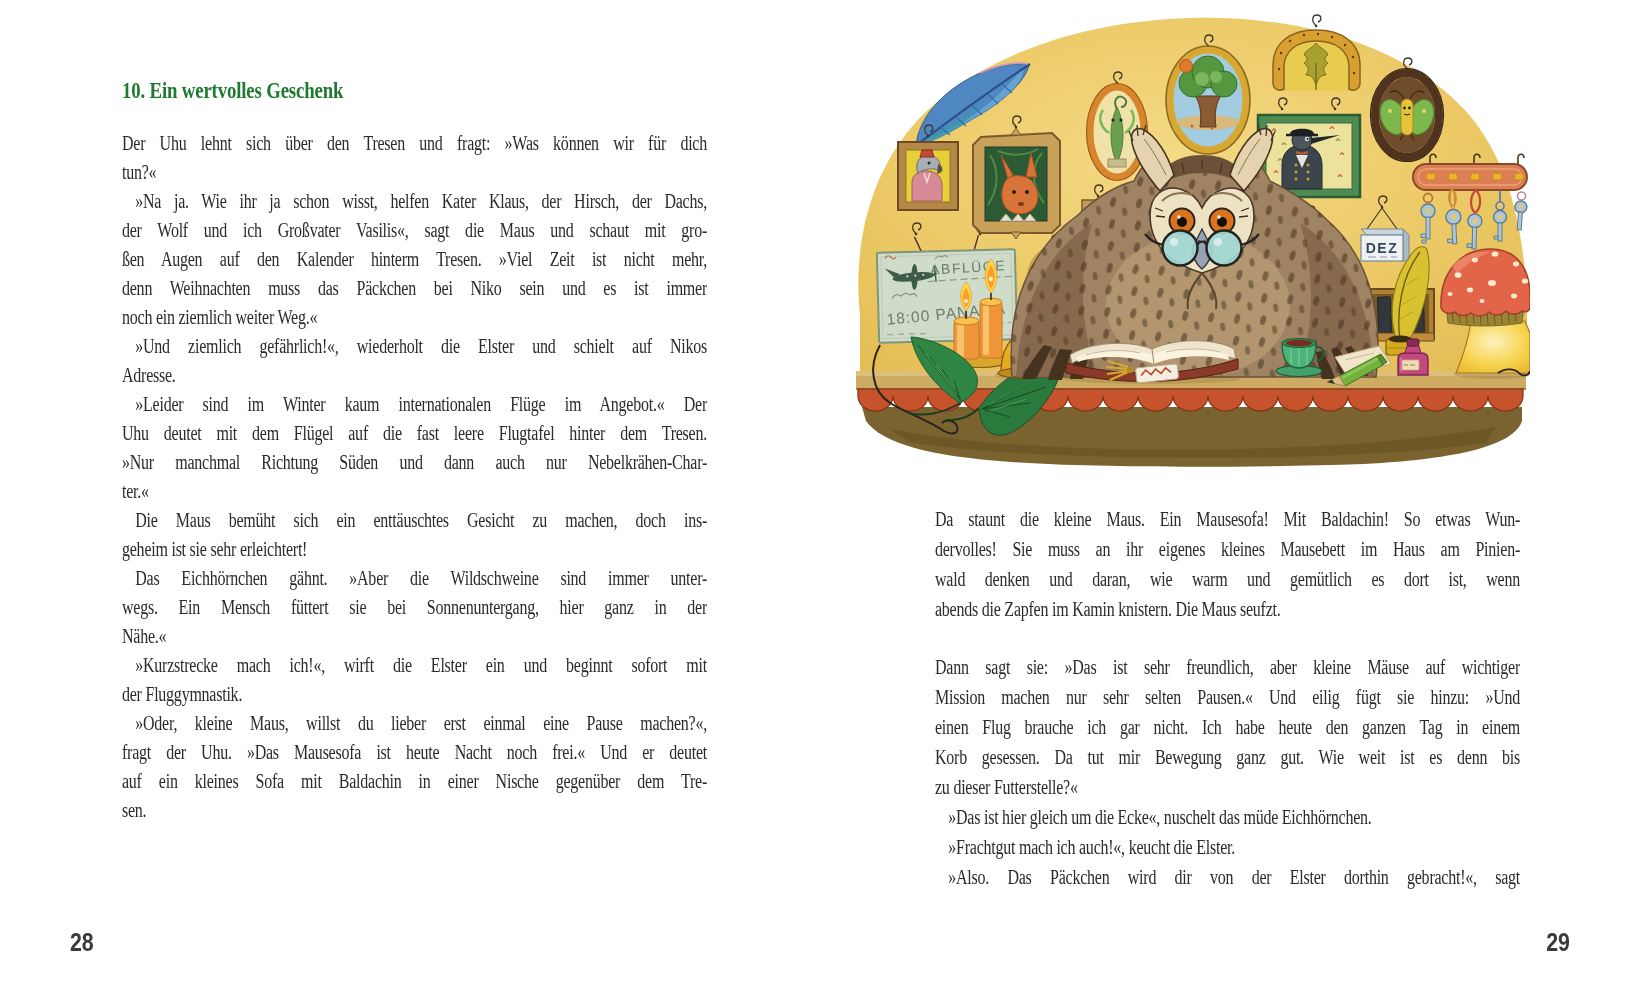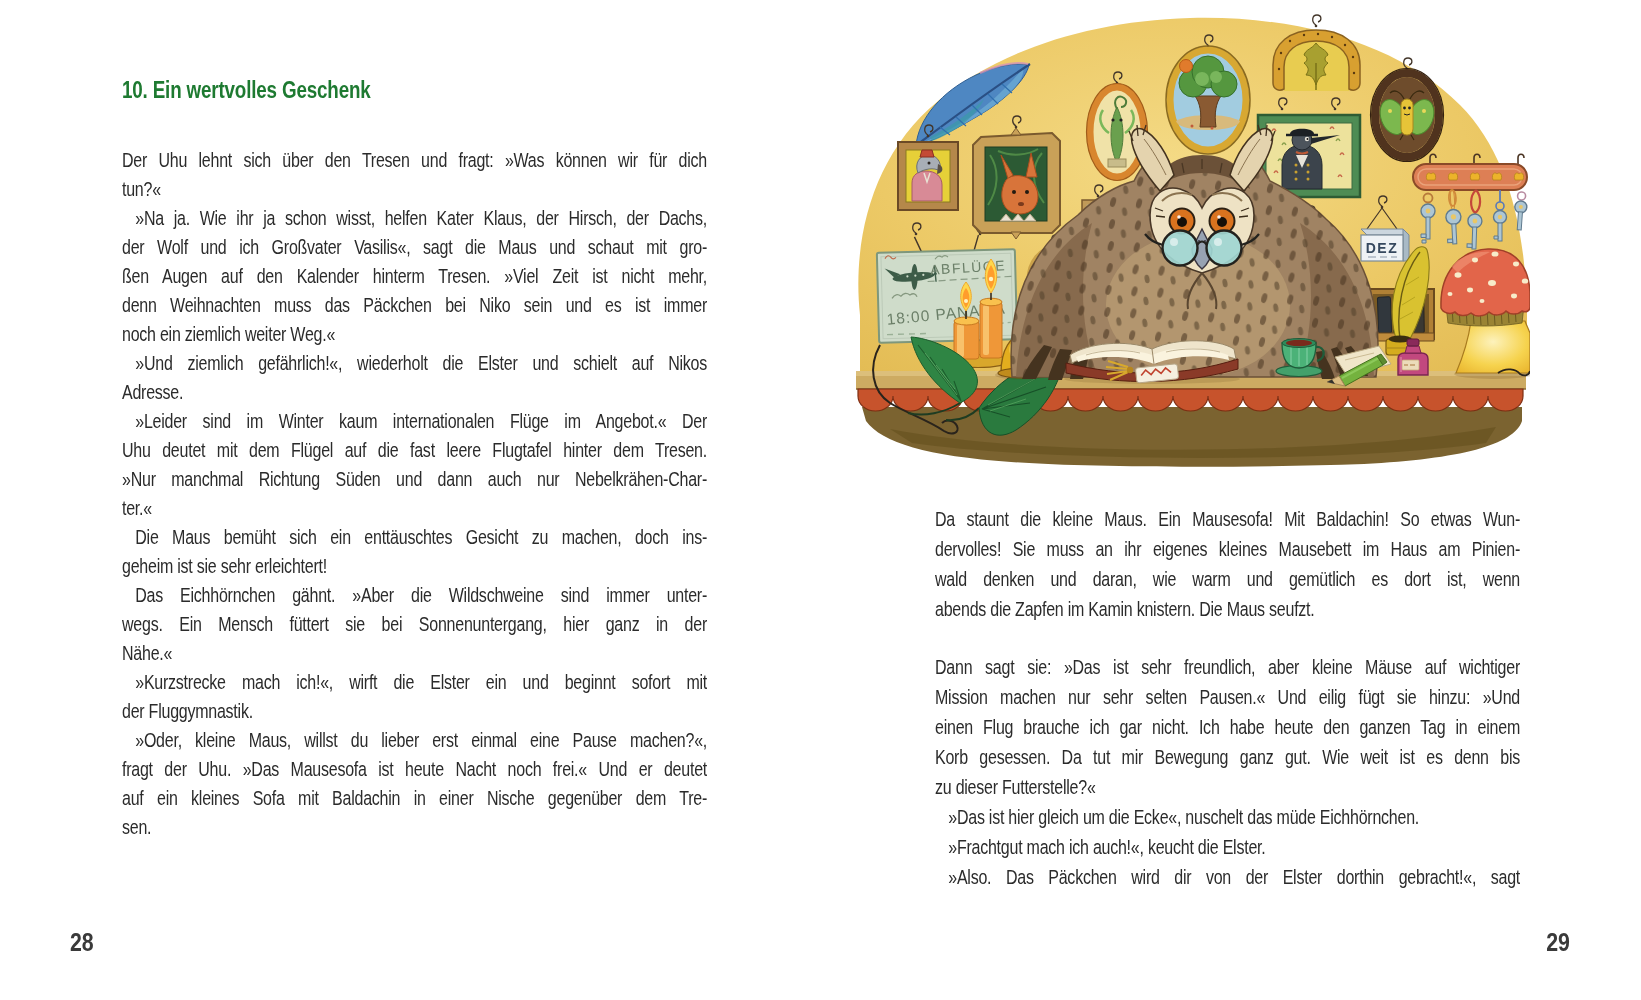--- a/index.html
+++ b/index.html
@@ -1,24 +1,24 @@
 <!DOCTYPE html>
 <html style="--paper: #ffffff; --text: #2b2b2b; --title-green: #1e7a31; --folio: #3a3a3a; --wall: #ecc966; --wall-light: #f4da85; --scallop: #c7532c; --counter: #cdab62; --base: #7b6330;"><head>
 <meta charset="utf-8">
 <style>
   html,body{margin:0;padding:0;background:#fff;}
   .page{position:relative;width:1641px;height:1000px;background:var(--paper,#ffffff);
         overflow:hidden;font-family:"Liberation Sans",sans-serif;}
-  .text-col{position:absolute;width:750px;}
+  .text-col{position:absolute;width:750px;font-family:Liberation Serif, serif;}
   .left-col{left:122px;top:75px;}
   .right-col{left:935px;top:504px;}
   .chapter-title{margin:0;font-size:23.5px;font-weight:700;line-height:30px;
         color:var(--title-green,#1e7a31);width:750px;transform:scaleX(0.8);
         transform-origin:0 0;letter-spacing:-0.2px;}
-  .body-lines{margin-top:40px;}
+  .body-lines{margin-top:24px;}
   .bline{height:29px;line-height:29px;font-size:20.5px;letter-spacing:-0.3px;
         color:var(--text,#2b2b2b);width:750px;transform:scaleX(0.78);
         transform-origin:0 0;overflow:hidden;white-space:nowrap;}
   .right-col .bline{height:30px;line-height:30px;}
   .bline.j{white-space:normal;text-align:justify;}
   .bline.j::after{content:"";display:inline-block;width:100%;height:0;}
   .bline.ind{text-indent:17px;}
   .bline.gap{margin-top:28px;}
   .folio{position:absolute;font-size:26px;font-weight:700;line-height:26px;
         color:var(--folio,#3a3a3a);transform:scaleX(0.82);}

